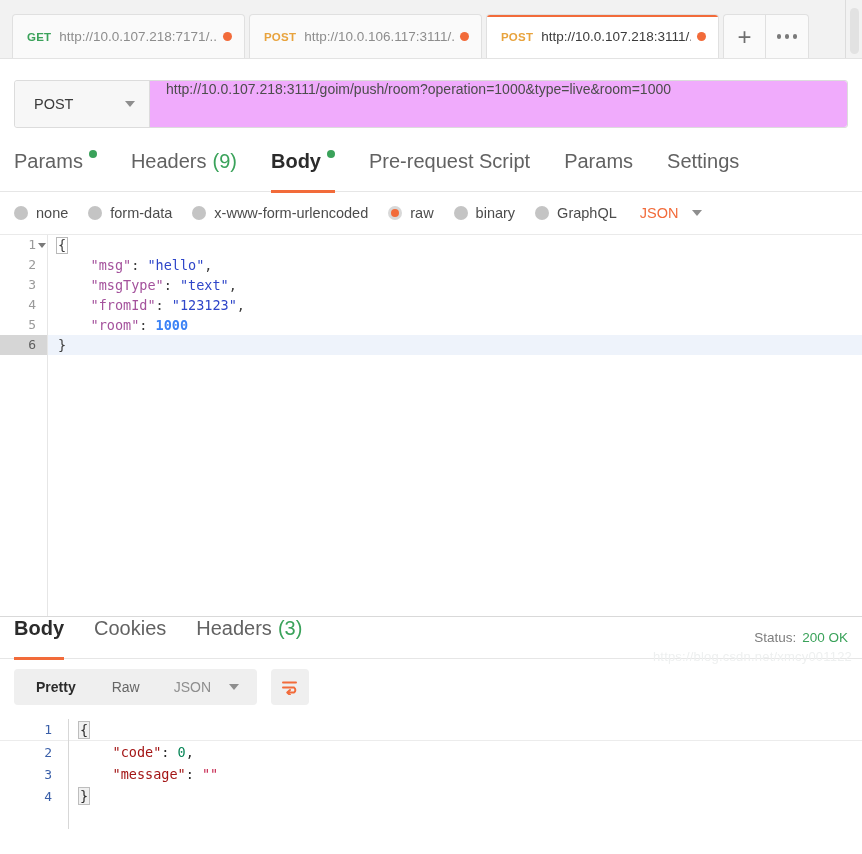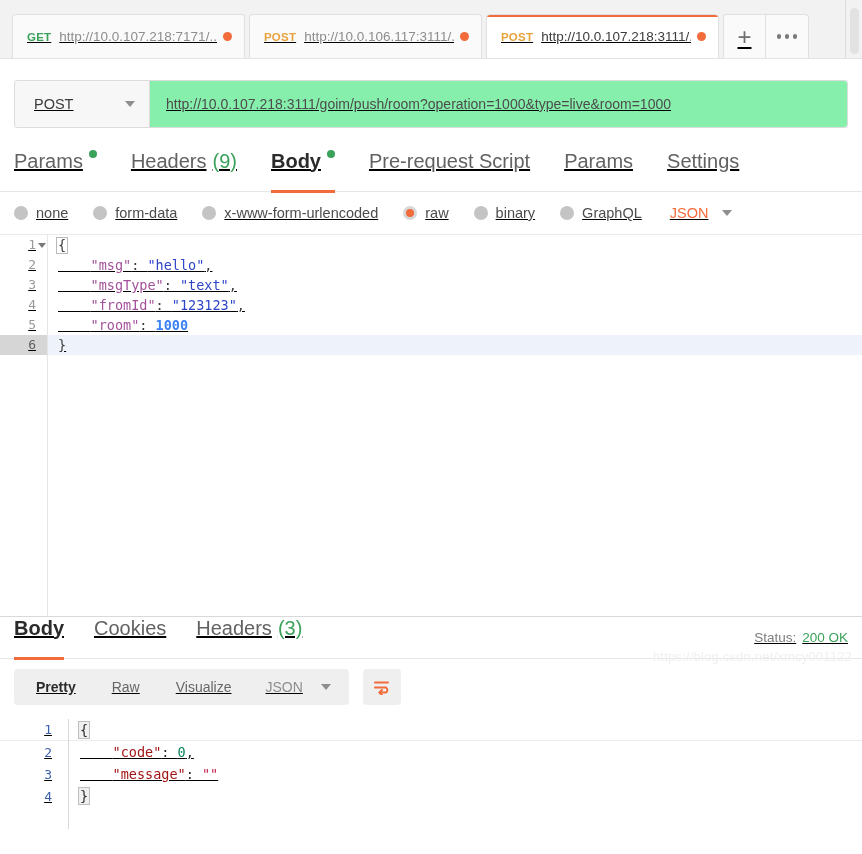--- a/index.html
+++ b/index.html
@@ -2,21 +2,21 @@
 <html><head>
 <meta charset="utf-8">
 <style>
   * { box-sizing: border-box; margin: 0; padding: 0; }
   html, body {
     width: 862px; height: 854px;
     background: #ffffff;
     font-family: "Liberation Sans", sans-serif;
     overflow: hidden;
   }
-  .app { position: relative; width: 862px; height: 676px; background: #fff; text-decoration: underline; }
+  .app { position: relative; width: 862px; height: 676px; background: #fff; }
 
   
   .tabbar {
     position: relative;
     height: 59px;
     background: #f2f2f2;
     display: flex;
     align-items: flex-end;
     padding-left: 12px;
     border-bottom: 1px solid #e3e3e3;
@@ -138,23 +138,23 @@
   .method-label { font-size: 14.5px; color: #3b3b3b; }
   .caret-dn {
     width: 0; height: 0;
     border-left: 5px solid transparent;
     border-right: 5px solid transparent;
     border-top: 6px solid #8e8e8e;
   }
   .url-box {
     flex: 1;
     display: flex;
-    align-items: center;
+    align-items: flex-start;
     padding-left: 16px;
-    background: #86efac;
+    background: #f0abfc;
     border-top-right-radius: 3px;
     border-bottom-right-radius: 3px;
   }
   .url-text { font-size: 14px; color: #4c4c4c; }
 
   
   .reqtabs {
     display: flex;
     align-items: center;
     margin: 22px 0 0 0;
@@ -184,21 +184,21 @@
   }
   .gdot { width: 8px; height: 8px; border-radius: 50%; background: #3aa25a; display: inline-block; }
   .gcount { color: #3aa25a; font-weight: normal; }
 
   
   .bodytypes {
     display: flex;
     align-items: center;
     height: 42px;
     padding: 0 14px;
-    gap: 12px;
+    gap: 7px;
   }
   .radio-item {
     display: flex;
     align-items: center;
     gap: 8px;
     margin-right: 13px;
     font-size: 14.5px;
     color: #4c4c4c;
   }
   .radio {
@@ -534,21 +534,20 @@
     <div class="status-wrap">
       <span>Status:</span>
       <span class="status-val">200 OK</span>
     </div>
   </div>
 
   <div class="resp-toolbar">
     <div class="seg">
       <div class="seg-item active">Pretty</div>
       <div class="seg-item">Raw</div>
-      <div class="seg-item">Visualize</div>
       <div class="seg-json">
         <span>JSON</span>
         <span class="caret-dn"></span>
       </div>
     </div>
     <div class="wrap-btn">
       <svg width="20" height="16" viewBox="0 0 20 16">
         <rect x="2" y="2.5" width="15" height="2" rx="1" fill="#f26b3a"></rect>
         <path d="M3 8.5 H14 a3 3 0 0 1 0 5 H8" stroke="#f26b3a" stroke-width="2" fill="none" stroke-linecap="round"></path>
         <path d="M10 11 L7.3 13.5 L10 16" stroke="#f26b3a" stroke-width="2" fill="none" stroke-linecap="round" stroke-linejoin="round"></path>

